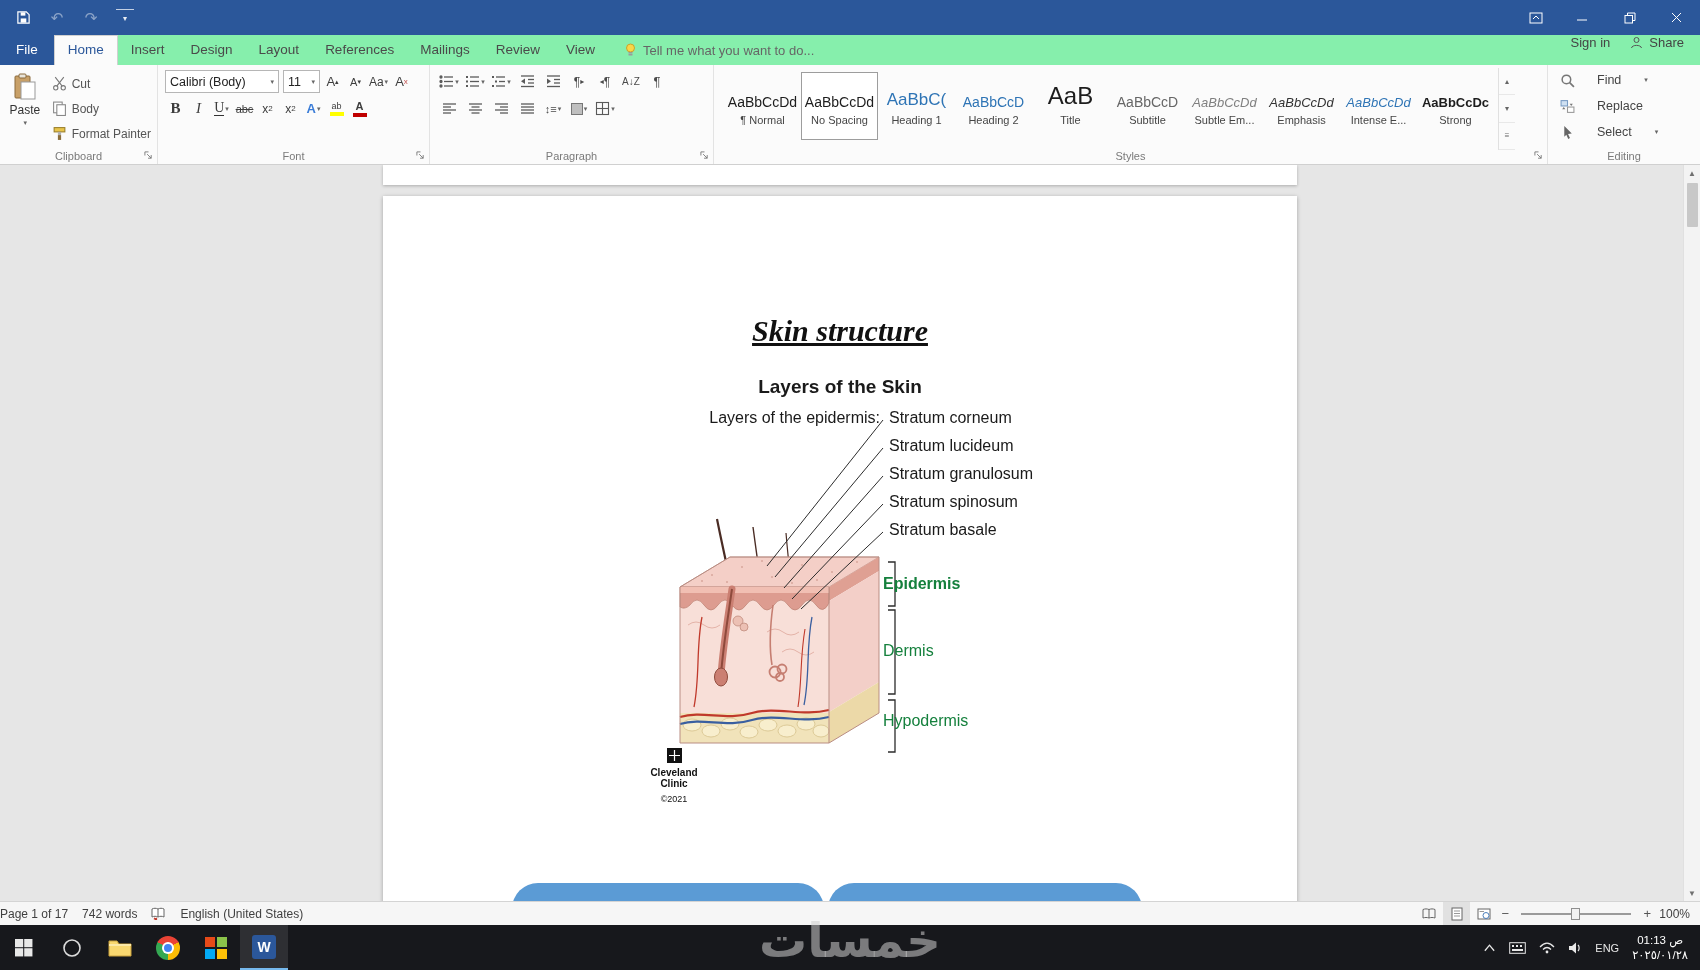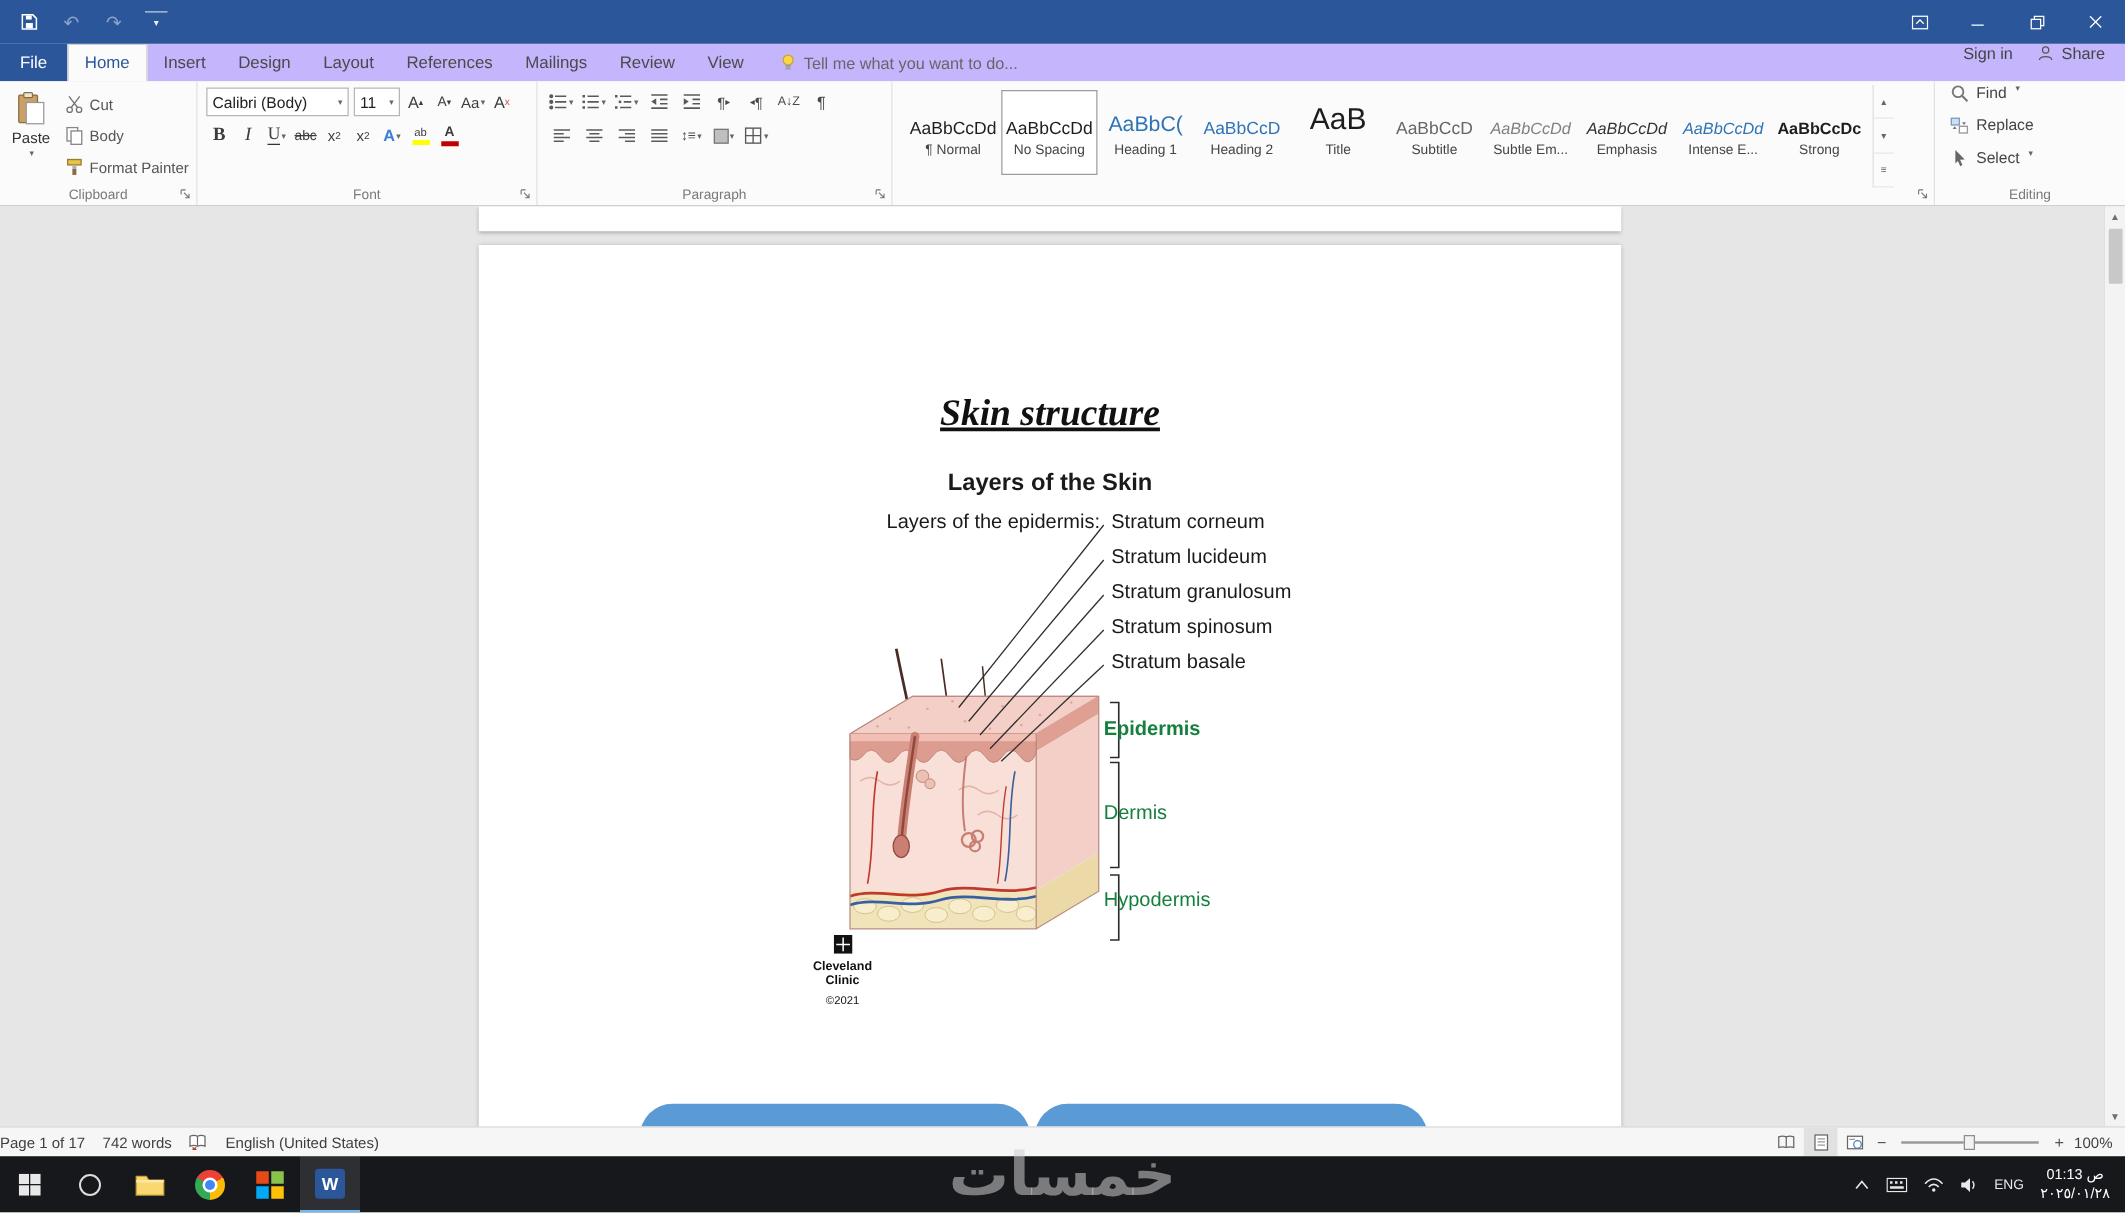--- a/index.html
+++ b/index.html
@@ -11,21 +11,21 @@
   .titlebar{height:35px;background:#2b579a;color:#fff;display:flex;align-items:center;position:relative;flex:none}
   .qat{display:flex;align-items:center;gap:16px;padding-left:14px;z-index:2}
   .qbtn{display:flex;align-items:center;justify-content:center;width:18px;height:18px}
   .dimmed{opacity:.45;font-size:15px}
   .qmore{font-size:8px;opacity:.9;border-top:1px solid rgba(255,255,255,.8);padding-top:1px}
   .tb-title{position:absolute;left:0;right:0;text-align:center;font-size:13.5px;color:#fff}
   .tb-right{position:absolute;right:0;top:0;height:35px;display:flex;z-index:2}
   .wbtn{width:47px;height:35px;display:flex;align-items:center;justify-content:center}
 
   
-  .tabrow{height:30px;background:#c4b5fd;display:flex;align-items:stretch;flex:none;font-size:13.5px}
+  .tabrow{height:30px;background:#86efac;display:flex;align-items:stretch;flex:none;font-size:13.5px}
   .tab{padding:0 13px;line-height:29px;color:#4a4a4a}
   .tab.file{background:#2b579a;color:#fff;padding:0 16px}
   .tab.active{color:#2b579a;background:#fbfbfb;border:1px solid #d0d0d0;border-bottom:0;line-height:27px}
   .tellme{display:flex;align-items:center;gap:6px;margin-left:16px;color:#666;font-size:13px}
   .tr-right{margin-left:auto;display:flex;align-items:flex-start;gap:20px;padding-right:16px;color:#444;font-size:13px}
   .sharebtn{display:flex;align-items:center;gap:6px}
 
   
   .ribbon{height:100px;background:#fbfbfb;border-bottom:1px solid #d0d0d0;display:flex;flex:none}
   .rgroup{position:relative;border-right:1px solid #e3e3e3;padding:3px 2px 18px 2px}
@@ -63,21 +63,21 @@
   .p3{font-size:14px;color:#2e74b5}
   .p4{font-size:24px;color:#1d1d1d}
   .p5{font-size:14px;color:#666}
   .p6{font-size:13px;font-style:italic;color:#808080}
   .p7{font-size:13px;font-style:italic;color:#333}
   .p8{font-size:13px;font-style:italic;color:#2e74b5}
   .p9{font-size:13px;font-weight:bold;color:#1d1d1d}
   .gscroll{width:17px;margin-left:4px;border-left:1px solid #e0e0e0;display:flex;flex-direction:column;height:82px}
   .gsbtn{flex:1;display:flex;align-items:center;justify-content:center;font-size:8px;color:#666;border-bottom:1px solid #e8e8e8}
   .g-edit{width:152px;display:flex;flex-direction:column;padding-top:2px}
-  .erow{display:flex;align-items:flex-start;gap:6px;height:26px;padding-left:10px;font-size:12.5px;color:#444}
+  .erow{display:flex;align-items:center;gap:22px;height:26px;padding-left:10px;font-size:12.5px;color:#444}
 
   
   .docarea{flex:1;position:relative;overflow:hidden;background:#e6e6e6}
   .pageprev{position:absolute;left:383px;width:914px;top:0;height:20px;background:#fff;box-shadow:0 1px 3px rgba(0,0,0,.25)}
   .page{position:absolute;left:383px;width:914px;top:31px;height:1150px;background:#fff;box-shadow:0 1px 4px rgba(0,0,0,.3)}
   .doc-title{position:absolute;left:0;right:0;top:118px;text-align:center;font-family:"Liberation Serif","DejaVu Serif",serif;font-weight:bold;font-style:italic;font-size:30px;text-decoration:underline;color:#111}
   .fig-heading{position:absolute;left:0;right:0;top:180px;text-align:center;font-size:19px;font-weight:bold;color:#1a1a1a}
   .fig-intro{position:absolute;left:317px;width:180px;top:213px;text-align:right;font-size:16px;color:#1a1a1a}
   .stratum{position:absolute;left:506px;font-size:16px;color:#1a1a1a;white-space:nowrap}
   .lay{position:absolute;left:500px;font-size:16px;color:#15803d;white-space:nowrap}
@@ -469,20 +469,21 @@
         <span class="gsbtn">▴</span>
         <span class="gsbtn">▾</span>
         <span class="gsbtn">≡</span>
       </div>
       <span class="launcher">
         <svg width="9" height="9" viewBox="0 0 10 10">
             <path d="M1,1 h4 M1,1 v4" stroke="#777" fill="none"></path>
             <path d="M3.5,3.5 L8,8 M8,4.5 V8 H4.5" stroke="#777" fill="none"></path>
           </svg>
       </span>
+      <div class="rlabel">Styles</div>
     </div>
 
     <div class="rgroup g-edit" style="border-right:none">
       <div class="erow">
         <svg class="pico" viewBox="0 0 14 14">
             <circle cx="6" cy="6" r="4" fill="none" stroke="#777" stroke-width="1.4"></circle>
             <line x1="9" y1="9" x2="13" y2="13" stroke="#777" stroke-width="1.6"></line>
           </svg>
         <span>Find</span>
           <span class="carat">▾</span>

